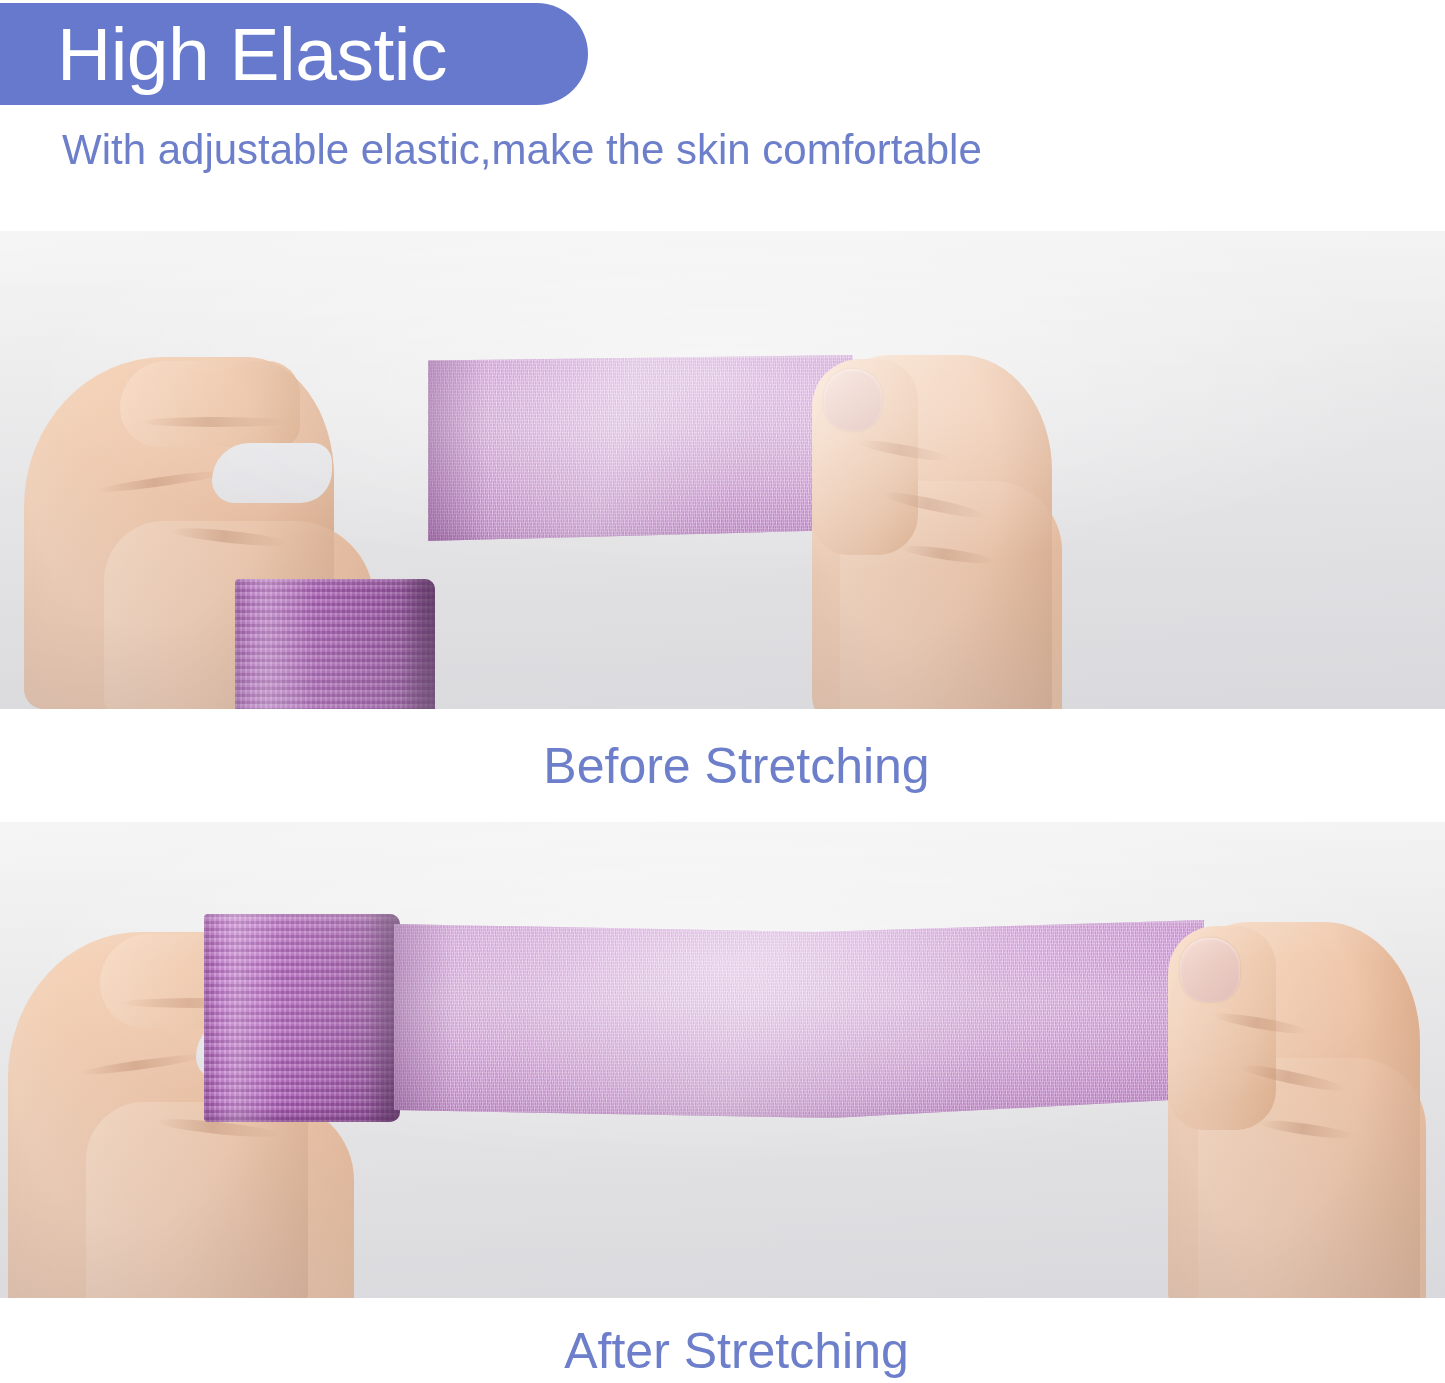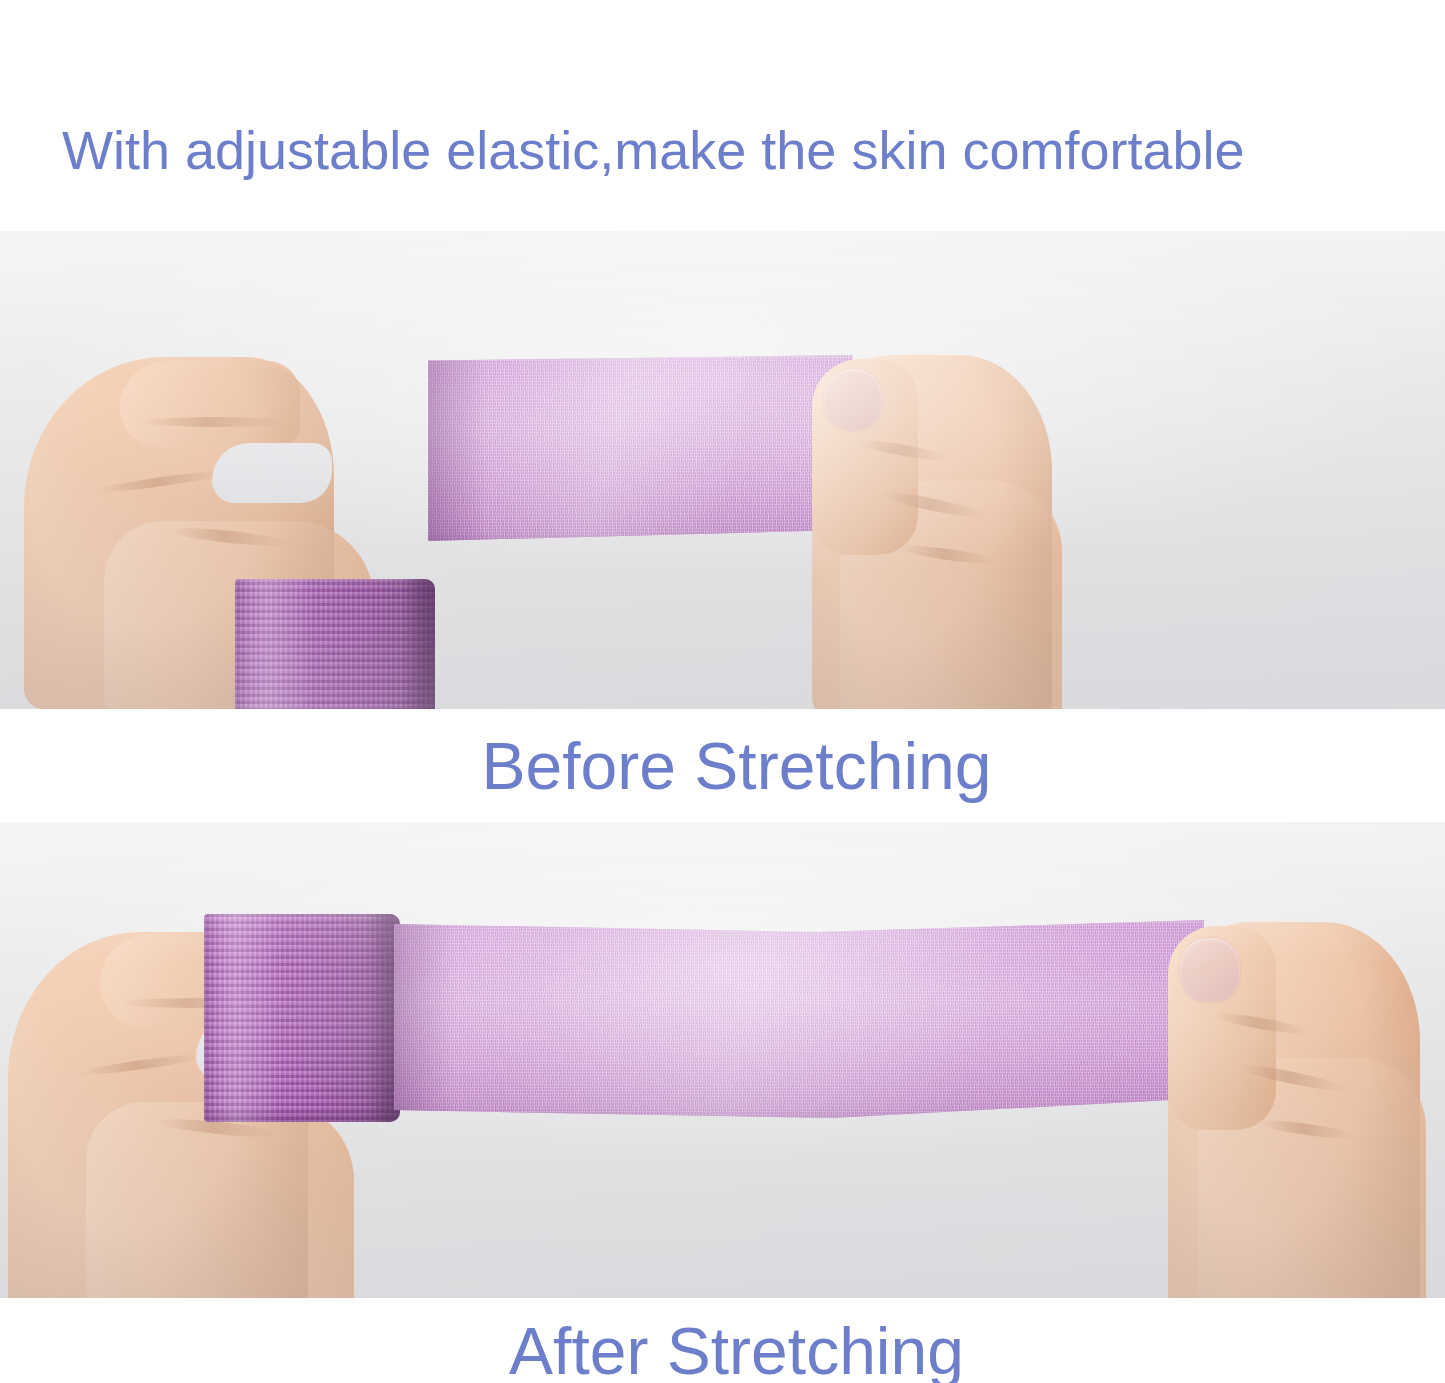--- a/index.html
+++ b/index.html
@@ -38,21 +38,21 @@
     font-size: 75px;
     line-height: 75px;
     letter-spacing: -0.5px;
     white-space: nowrap;
     font-weight: 400;
   }
   #subtitle {
     position: absolute;
     left: 62px; top: 125px;
     color: #6d7fca;
-    font-size: 54px;
+    font-size: 42px;
     line-height: 50px;
     white-space: nowrap;
     font-weight: 400;
     text-align: right;
   }
 
   
   .photo-panel {
     position: absolute;
     left: 0;
@@ -166,33 +166,36 @@
     left: 0; width: 1445px;
     background: #ffffff;
     display: flex;
     align-items: center;
     justify-content: center;
   }
   #caption-before { top: 709px; height: 113px; }
   #caption-after  { top: 1298px; height: 90px; }
   .caption-text {
     color: #6d7fca;
-    font-size: 66px;
+    font-size: 50px;
     line-height: 56px;
     white-space: nowrap;
     font-weight: 400;
     margin-left: 28px;
   }
   #caption-after .caption-text { position: relative; top: 8px; }
 </style>
 </head>
 <body>
 
 <div id="header-area">
 
+  <div id="title-badge">
+    <span class="title-text">High Elastic</span>
+  </div>
 
   <div id="subtitle">With adjustable elastic,make the skin comfortable</div>
 </div>
 
 <div id="panel-before" class="photo-panel">
 
   <div>
 
     <div class="hand" style="left:24px; top:126px; width:310px; height:352px;
          border-radius: 140px 88px 40px 20px / 150px 120px 30px 20px;"></div>

